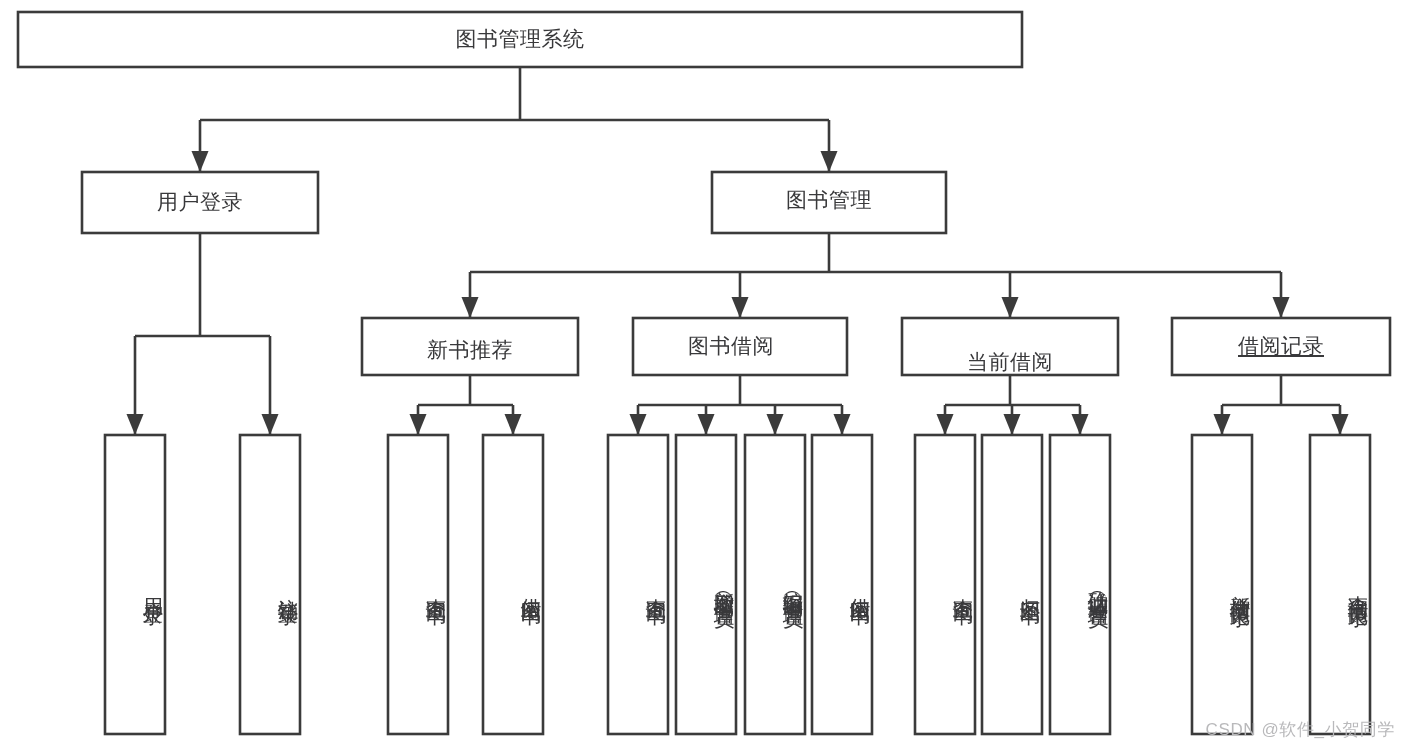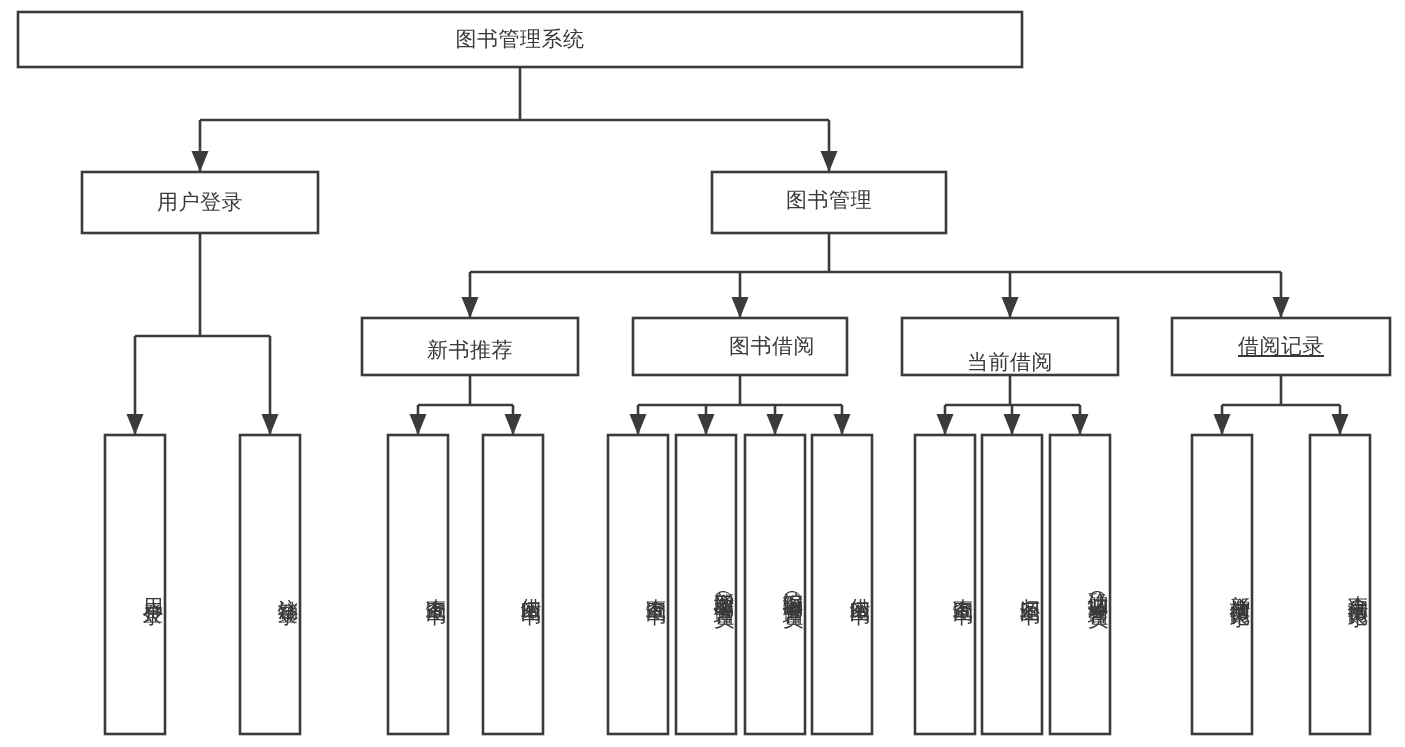--- a/index.html
+++ b/index.html
@@ -155,30 +155,31 @@
         <rect x="1050" y="435" width="60" height="299" class="node-box"></rect>
         <rect x="1192" y="435" width="60" height="299" class="node-box"></rect>
         <rect x="1310" y="435" width="60" height="299" class="node-box"></rect>
       </g>
   </svg>
   <div id="label-layer">
       <div class="node-label horizontal" style="left: 18px; top: 12px; width: 1004px; height: 55px;">图书管理系统</div>
       <div class="node-label horizontal" style="left: 82px; top: 172px; width: 236px; height: 61px;">用户登录</div>
       <div class="node-label horizontal" style="left: 712px; top: 172px; width: 234px; height: 56px;">图书管理</div>
       <div class="node-label horizontal" style="left: 362px; top: 318px; width: 216px; height: 65px;">新书推荐</div>
-      <div class="node-label horizontal" style="left: 665px; top: 318px; width: 214px; height: 57px;">图书借阅</div>
+      <div class="node-label horizontal" style="left: 624px; top: 318px; width: 214px; height: 57px;">图书借阅</div>
       <div class="node-label horizontal" style="left: 902px; top: 304px; width: 216px; height: 57px; margin-top: 30px;">当前借阅</div>
       <div class="node-label horizontal" style="left: 1172px; top: 318px; width: 218px; height: 57px; text-decoration: underline;">借阅记录</div>
       <div class="node-label vertical" style="left: 105px; top: 435px; width: 60px; height: 299px;">用户登录</div>
       <div class="node-label vertical" style="left: 240px; top: 435px; width: 60px; height: 299px;">注销登录</div>
       <div class="node-label vertical" style="left: 388px; top: 435px; width: 60px; height: 299px;">查询图书</div>
       <div class="node-label vertical" style="left: 483px; top: 435px; width: 60px; height: 299px;">借阅图书</div>
       <div class="node-label vertical" style="left: 608px; top: 435px; width: 60px; height: 299px;">查询图书</div>
       <div class="node-label vertical" style="left: 676px; top: 435px; width: 60px; height: 299px;">新增图书（管理员）</div>
       <div class="node-label vertical" style="left: 745px; top: 435px; width: 60px; height: 299px;">编辑图书（管理员）</div>
       <div class="node-label vertical" style="left: 812px; top: 435px; width: 60px; height: 299px;">借阅图书</div>
       <div class="node-label vertical" style="left: 915px; top: 435px; width: 60px; height: 299px;">查询图书</div>
       <div class="node-label vertical" style="left: 982px; top: 435px; width: 60px; height: 299px;">归还图书</div>
       <div class="node-label vertical" style="left: 1050px; top: 435px; width: 60px; height: 299px;">确认归还（管理员）</div>
       <div class="node-label vertical" style="left: 1192px; top: 435px; width: 60px; height: 299px;">新增借阅记录</div>
       <div class="node-label vertical" style="left: 1310px; top: 435px; width: 60px; height: 299px;">查询借阅记录</div>
     </div>
+  <div id="watermark">CSDN @软件_小贺同学</div>
 </div>
 
 </body></html>

